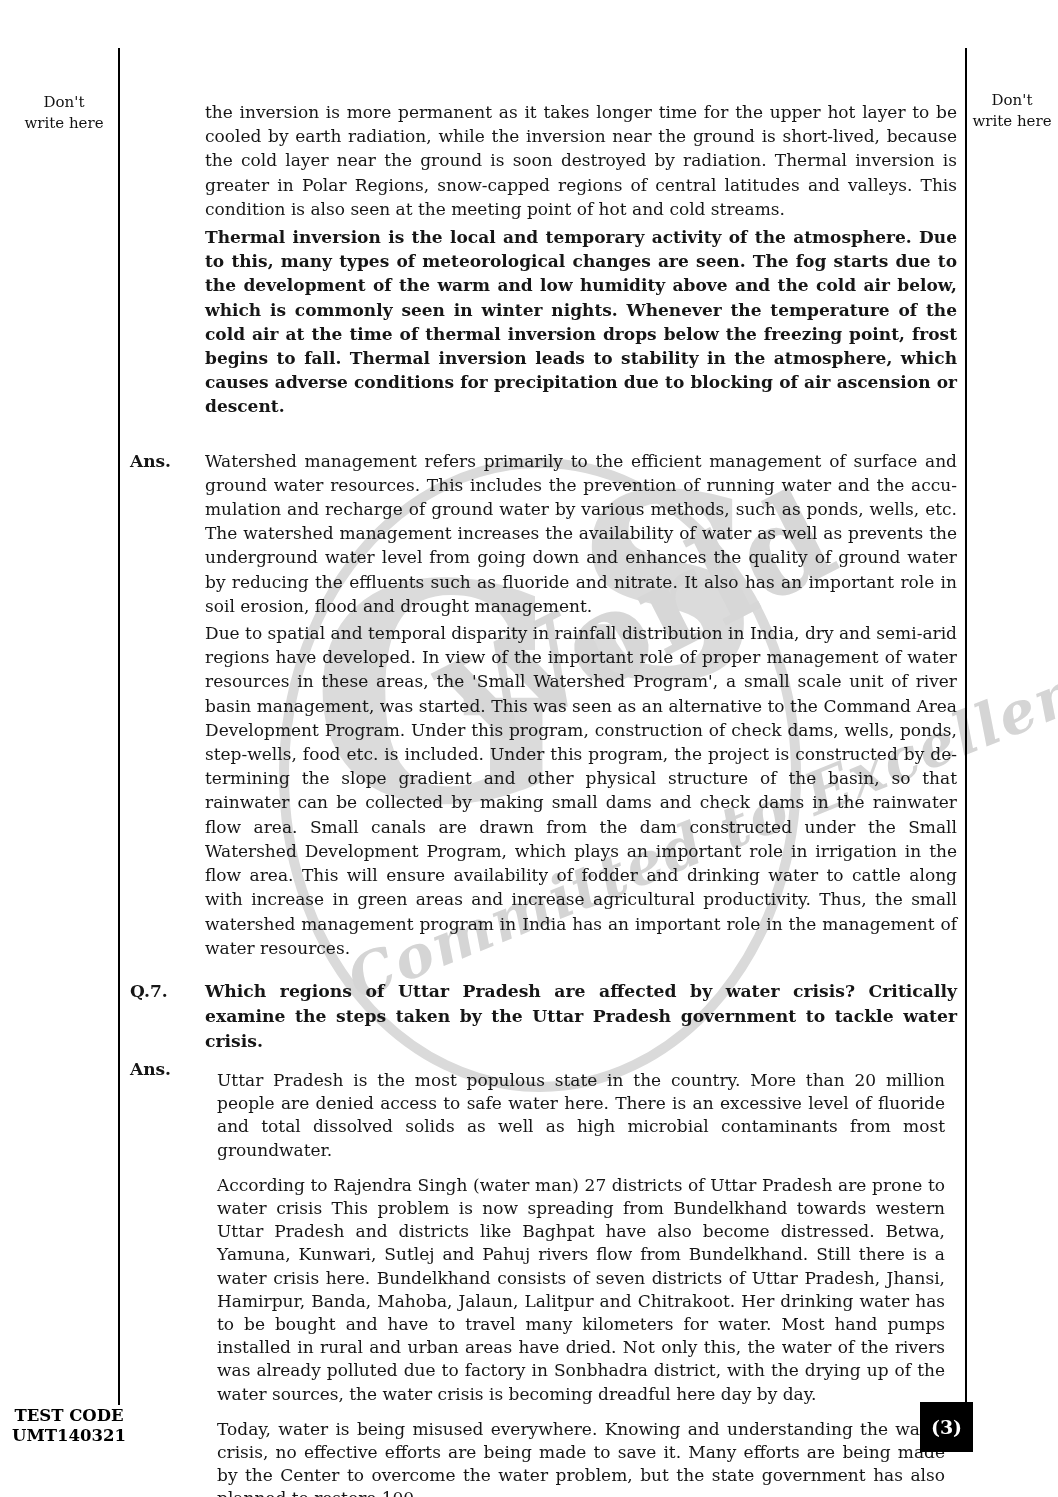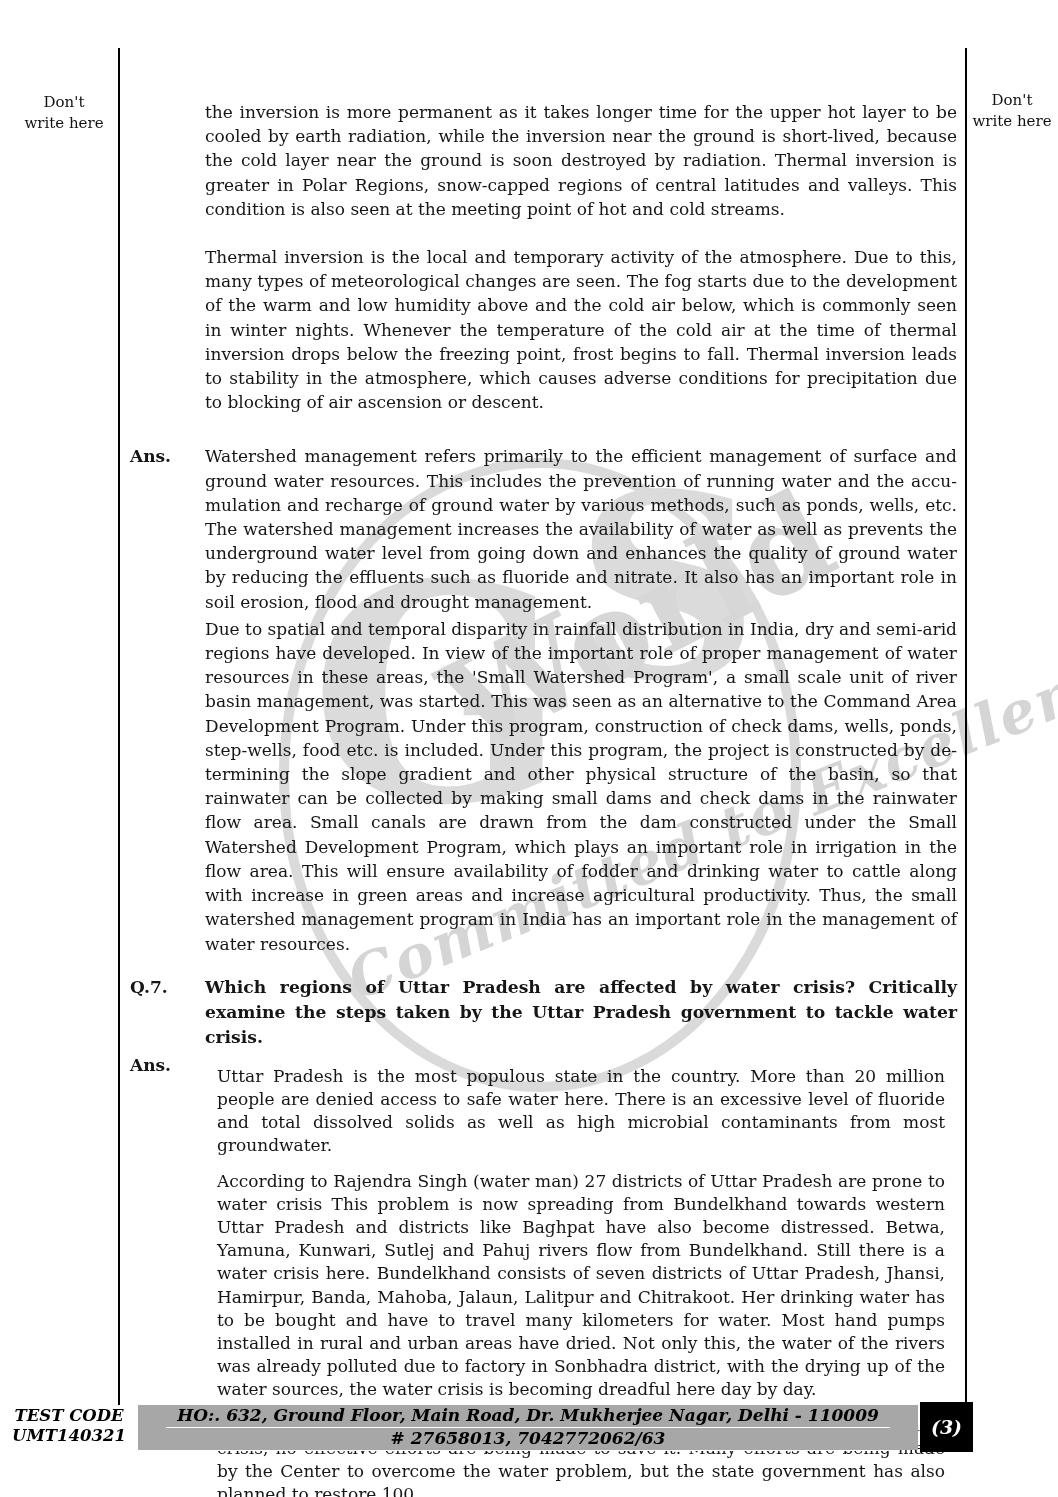--- a/index.html
+++ b/index.html
@@ -20,35 +20,35 @@
   .vrule-left{left:118px;}
   .vrule-right{left:965px;}
   .margin-note{position:absolute;z-index:2;text-align:center;font-size:15px;line-height:21px;color:#111;}
   .margin-note-left{left:14px;top:92px;width:100px;}
   .margin-note-right{left:968px;top:90px;width:88px;}
 
   
   .content{position:absolute;left:130px;top:100px;width:827px;z-index:1;font-size:17px;}
   .content p{margin:0;}
   p.cont{padding-left:75px;text-align:justify;line-height:24.2px;}
-  p.cont.second{margin-top:24px;}
+  p.cont.second{margin-top:4px;font-weight:bold;}
 
   .qa{margin-top:30px;}
   .qa.qa7{margin-top:16px;}
   .qrow{display:flex;font-weight:bold;line-height:25px;margin-bottom:3px;}
   .qlabel{width:75px;flex:none;}
   .qtext{margin:0;font-size:17.2px;font-weight:bold;text-align:justify;flex:1;}
   .arow{display:flex;}
   .alabel{width:75px;flex:none;font-weight:bold;line-height:24.2px;}
   .answers{flex:1;}
   .answers p{text-align:justify;line-height:24.2px;margin:0 0 3px 0;}
   .qa7 .answers p{line-height:23.2px;margin:12px;}
 
   
-  .footer{position:absolute;left:0;top:1400px;width:896px;height:60px;z-index:3;font-weight:bold;font-style:italic;}
+  .footer{position:absolute;left:0;top:1400px;width:896px;height:60px;z-index:3;font-weight:bold;}
   .test-code{position:absolute;left:0;top:6px;width:138px;text-align:center;font-size:16.5px;line-height:20px;color:#000;}
   .gray-bar{position:absolute;left:138px;top:5px;width:780px;height:45px;text-align:center;font-size:17px;color:#000;}
   .gray-bar .row{height:22px;line-height:21px;border-bottom:1px solid #ffffff;margin:0 28px 0 28px;}
   .gray-bar .row:last-child{border-bottom:1px solid #ffffff;}
   .page-num{position:absolute;left:920px;top:2px;width:53px;height:50px;color:#fff;display:flex;align-items:center;justify-content:center;font-size:19px;}
 </style>
 </head>
 <body>
 
 <div class="page">
@@ -105,20 +105,16 @@
       </div>
     </div>
 
   </div>
 
   <div class="footer">
     <div class="test-code">
       <div>TEST CODE</div>
       <div>UMT140321</div>
     </div>
-    <div class="gray-bar" style="background: rgb(167, 167, 167);">
-      <div class="row">HO:. 632, Ground Floor, Main Road, Dr. Mukherjee Nagar, Delhi - 110009</div>
-      <div class="row"># 27658013, 7042772062/63</div>
-    </div>
     <div class="page-num" style="background: rgb(0, 0, 0);">(3)</div>
   </div>
 
 </div>
 
 </body></html>

